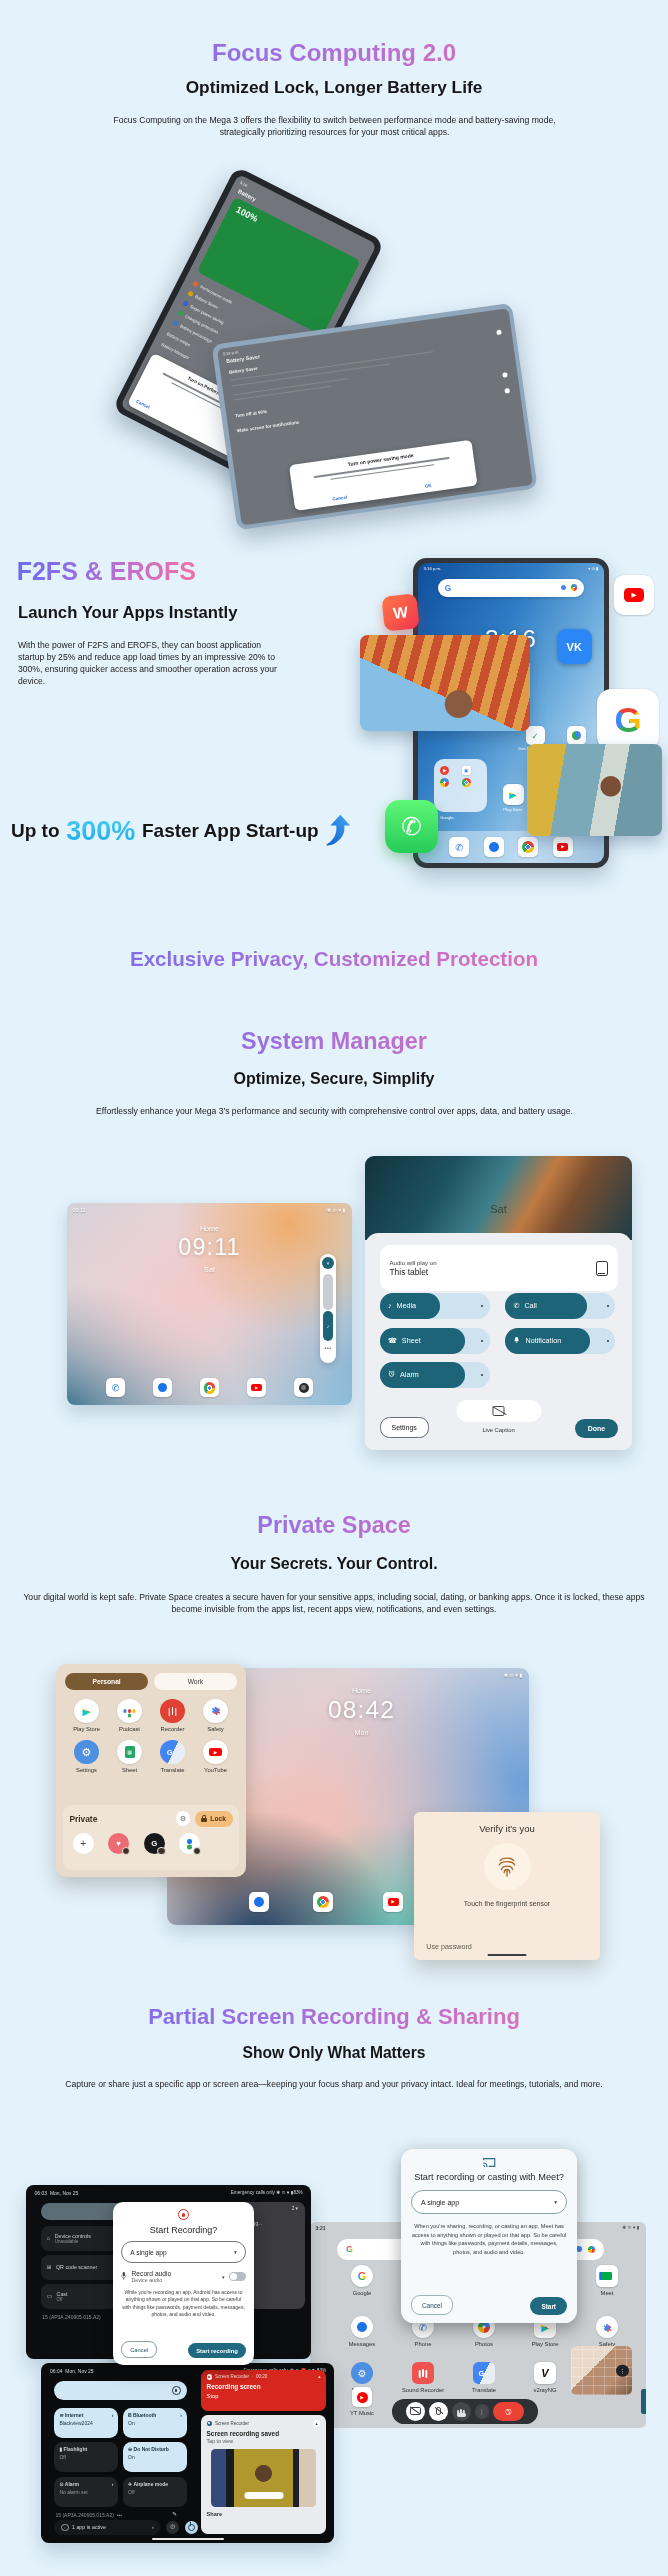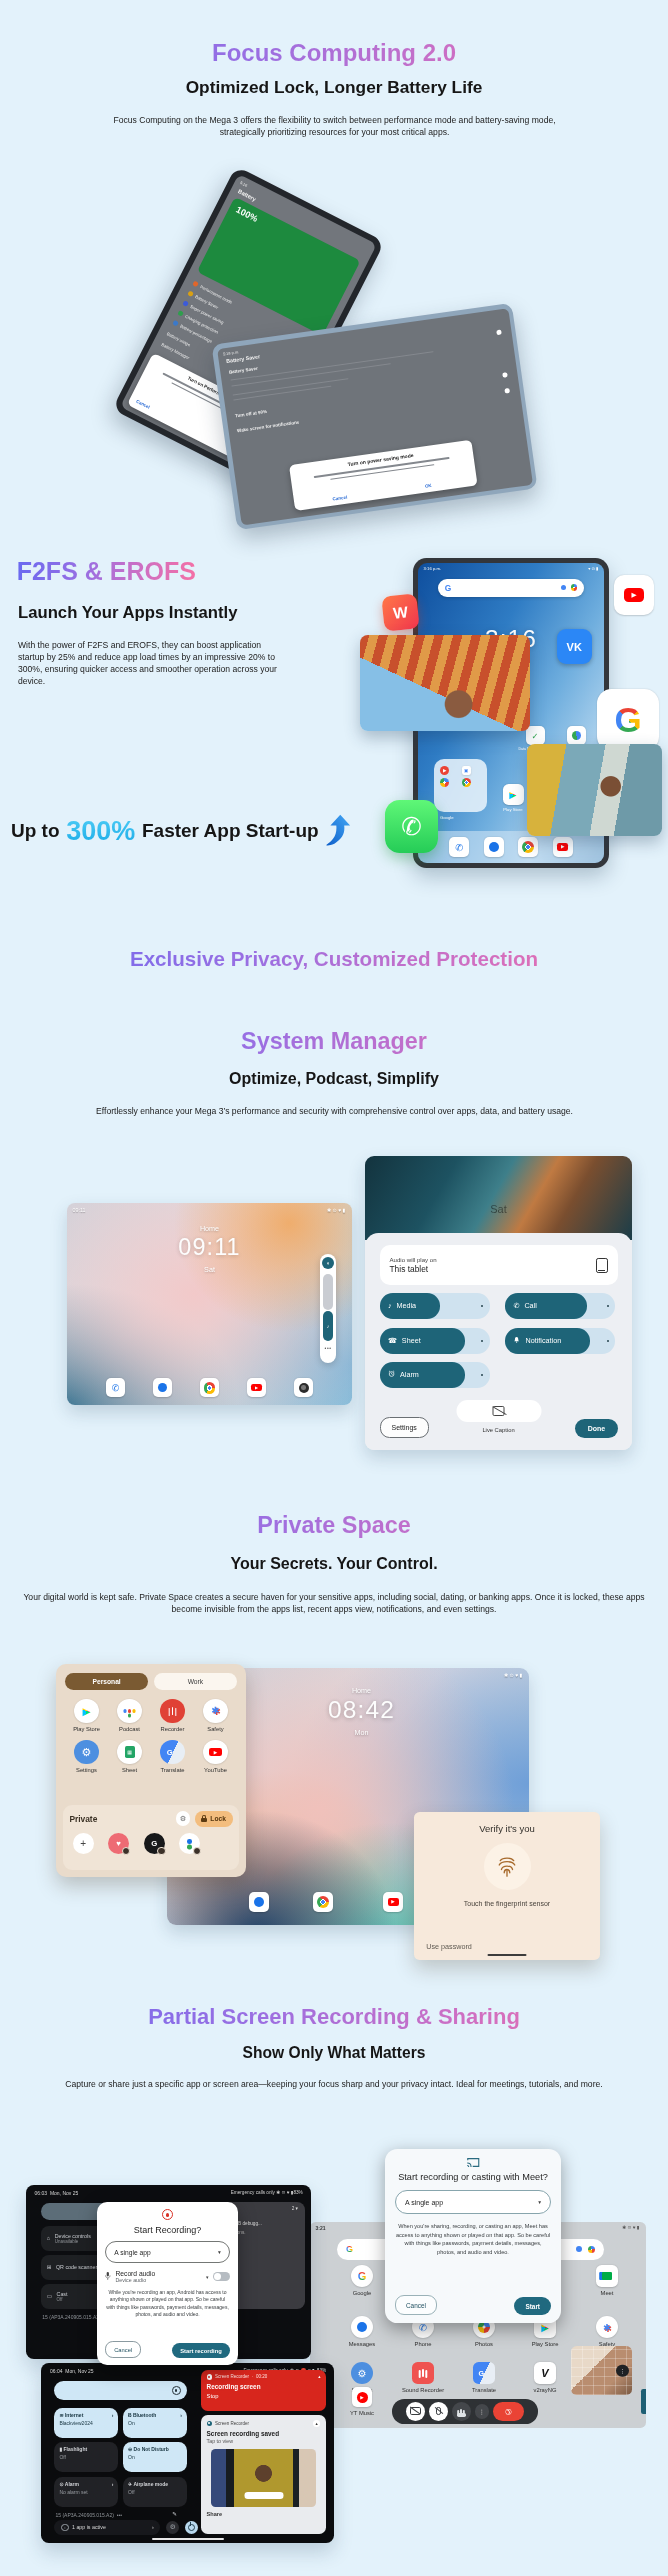--- a/index.html
+++ b/index.html
@@ -38,21 +38,21 @@
   .micoff{width:3.3px;height:5.6px;border:1.1px solid #3a3d40;border-radius:2.2px;position:relative;}
   .micoff::after{content:"";position:absolute;left:-2.8px;top:1.7px;width:10px;height:1.1px;background:#3a3d40;transform:rotate(38deg);}
   .lk{width:5.6px;height:4.5px;background:#5c3b12;border-radius:1.1px;position:relative;margin-top:2.8px;}
   .lk::before{content:"";position:absolute;left:0.8px;top:-2.8px;width:3.9px;height:3.3px;border:1px solid #5c3b12;border-bottom:none;border-radius:2.2px 2.2px 0 0;box-sizing:border-box;}
   .cap{width:10px;height:7.2px;border:1.1px solid #444;border-radius:1.7px;position:relative;overflow:visible;}
   .cap::after{content:"";position:absolute;left:-2.2px;top:2.2px;width:15.6px;height:1.1px;background:#444;transform:rotate(30deg);}
   .tabico{width:10px;height:13.4px;border:1.1px solid #333;border-radius:2.2px;position:relative;}
   .tabico::after{content:"";position:absolute;left:1.7px;bottom:1.1px;right:1.7px;height:1.1px;background:#333;}
   .badge{position:absolute;right:-1.1px;bottom:-1.1px;width:6.7px;height:6.7px;border-radius:50%;background:#3c3129;border:1.1px solid #f0e4d6;}
   .fakeline{background:#84888e;border-radius:1.1px;height:1.7px;}
-  .dlg{background:#fff;border-radius:10px;box-shadow:0 5.6px 18px rgba(0,0,0,.35);}
+  .dlg{background:#fff;border-radius:10px;box-shadow:0 5.6px 18px rgba(0,0,0,.35);margin-left:16px;}
 </style>
 </head>
 <body>
 
 <div id="page">
 
   <div class="abs grad ctr" style="left:0;top:39px;width:668px;font-size:24px;">Focus Computing 2.0</div>
   <div class="abs blk ctr" style="left:0;top:77px;width:668px;font-size:17.3px;">Optimized Lock, Longer Battery Life</div>
   <div class="abs body-text ctr" style="left:106px;top:114px;width:457px;font-size:8.6px;">Focus Computing on the Mega 3 offers the flexibility to switch between performance mode and battery-saving mode, strategically prioritizing resources for your most critical apps.</div>
 
@@ -232,21 +232,21 @@
       <span style="font-size:35px;font-weight:bold;background:conic-gradient(from -45deg,#ea4335 0 25%,#fbbc05 0 50%,#34a853 0 75%,#4285f4 0 100%);-webkit-background-clip:text;background-clip:text;color:transparent;">G</span>
     </div>
   <div class="abs" style="left:527px;top:744px;width:135px;height:92px;border-radius:7.8px;box-shadow:0 6.7px 15.6px rgba(30,60,90,.3);overflow:hidden;background:radial-gradient(circle at 62% 46%,#7a4f35 0 10%,transparent 11%),linear-gradient(100deg,#d7b23c 0 26%,#7ba9b8 26% 52%,#cfd8d2 52% 68%,#6e9aa8 68% 100%);"></div>
   <div class="abs" style="left:385px;top:800px;width:53px;height:53px;border-radius:14.5px;background:linear-gradient(180deg,#5ff777,#25cc57);display:flex;align-items:center;justify-content:center;box-shadow:0 5.6px 13.4px rgba(40,150,70,.4);">
       <span style="color:#fff;font-size:24.5px;">✆</span>
     </div>
 
   <div class="abs grad ctr" style="left:0;top:947px;width:668px;font-size:20.6px;">Exclusive Privacy, Customized Protection</div>
 
   <div class="abs grad ctr" style="left:0;top:1028px;width:668px;font-size:23.4px;">System Manager</div>
-  <div class="abs blk ctr" style="left:0;top:1070px;width:668px;font-size:16px;">Optimize, Podcast, Simplify</div>
+  <div class="abs blk ctr" style="left:0;top:1070px;width:668px;font-size:16px;">Optimize, Secure, Simplify</div>
   <div class="abs body-text ctr" style="left:84px;top:1105px;width:501px;font-size:8.6px;">Effortlessly enhance your Mega 3’s performance and security with comprehensive control over apps, data, and battery usage.</div>
 
   <div class="abs" style="left:67px;top:1203px;width:285px;height:202px;border-radius:7.8px;overflow:hidden;box-shadow:0 7.8px 16.7px rgba(30,60,90,.18);background:radial-gradient(90% 120% at 78% 10%,rgba(242,166,90,.85) 0%,rgba(242,166,90,0) 45%),radial-gradient(120% 140% at 45% 45%,#f2c9c9 0%,rgba(242,201,201,0) 60%),radial-gradient(100% 100% at 100% 80%,#7fb6d9 0%,rgba(127,182,217,0) 55%),radial-gradient(120% 120% at 0% 100%,#2e6f8e 0%,rgba(46,111,142,0) 50%),linear-gradient(135deg,#cdd3dc 0%,#dfe2e8 40%,#bcd8e2 70%,#9fc9da 100%);">
     <div class="abs" style="left:5.6px;top:3.9px;font-size:5.3px;color:#fff;text-shadow:0 0.6px 1.1px rgba(0,0,0,.3);">09:11</div>
     <div class="abs" style="right:6.7px;top:3.9px;font-size:5px;color:#fff;text-shadow:0 0.6px 1.1px rgba(0,0,0,.3);">✱ ⊙ ♥ ▮</div>
     <div class="abs ctr" style="left:0;top:21px;width:100%;font-size:7.2px;color:#fff;text-shadow:0 0.6px 2.2px rgba(0,0,0,.25);">Home</div>
     <div class="abs ctr" style="left:0;top:31px;width:100%;font-size:23.4px;font-weight:300;color:#fdfdfd;letter-spacing:1.1px;text-shadow:0 1.1px 4.5px rgba(0,0,0,.2);">09:11</div>
     <div class="abs ctr" style="left:0;top:62px;width:100%;font-size:7.2px;color:#fff;text-shadow:0 0.6px 2.2px rgba(0,0,0,.25);">Sat</div>
     <div class="abs" style="right:15.6px;top:51px;width:16.7px;height:109px;background:#fff;border-radius:8.4px;box-shadow:0 2.2px 7.8px rgba(0,0,0,.18);">
       <div class="circ" style="width:12.3px;height:12.3px;background:#1e6478;margin:2.8px auto 0;">
@@ -279,21 +279,21 @@
           </span>
         </div>
     </div>
   </div>
 
   <div class="abs" style="left:365px;top:1156px;width:267px;height:294px;border-radius:9px;overflow:hidden;box-shadow:0 7.8px 16.7px rgba(30,60,90,.18);background:#edeff3;">
     <div class="abs" style="left:0;top:0;right:0;height:84px;background:linear-gradient(120deg,#13333e 0%,#1d5261 30%,#3e7f8a 48%,#c07a42 62%,#7a4e2f 74%,#1a3d49 100%);">
       <div class="abs ctr" style="left:0;top:47px;width:100%;color:rgba(0,0,0,.45);font-size:11px;">Sat</div>
     </div>
     <div class="abs" style="left:0;right:0;top:77px;bottom:0;background:#edeff3;border-radius:13.4px 13.4px 0 0;padding:12.3px 14.5px;box-sizing:border-box;">
-      <div style="background:#fff;border-radius:10px;height:40px;display:flex;align-items:center;padding:0 10px;justify-content:space-between;">
+      <div style="background:#fff;border-radius:10px;height:46px;display:flex;align-items:center;padding:0 10px;justify-content:space-between;">
         <div>
           <div style="font-size:6.1px;color:#444;">Audio will play on</div>
           <div style="font-size:8.4px;color:#1b1b1b;margin-top:1.1px;">This tablet</div>
         </div>
         <div class="tabico"></div>
       </div>
 
       <div class="vtrack" style="left:14.5px;top:60px;width:110px;">
           <div class="vfill" style="width:60px;">
             <span>♪</span>

